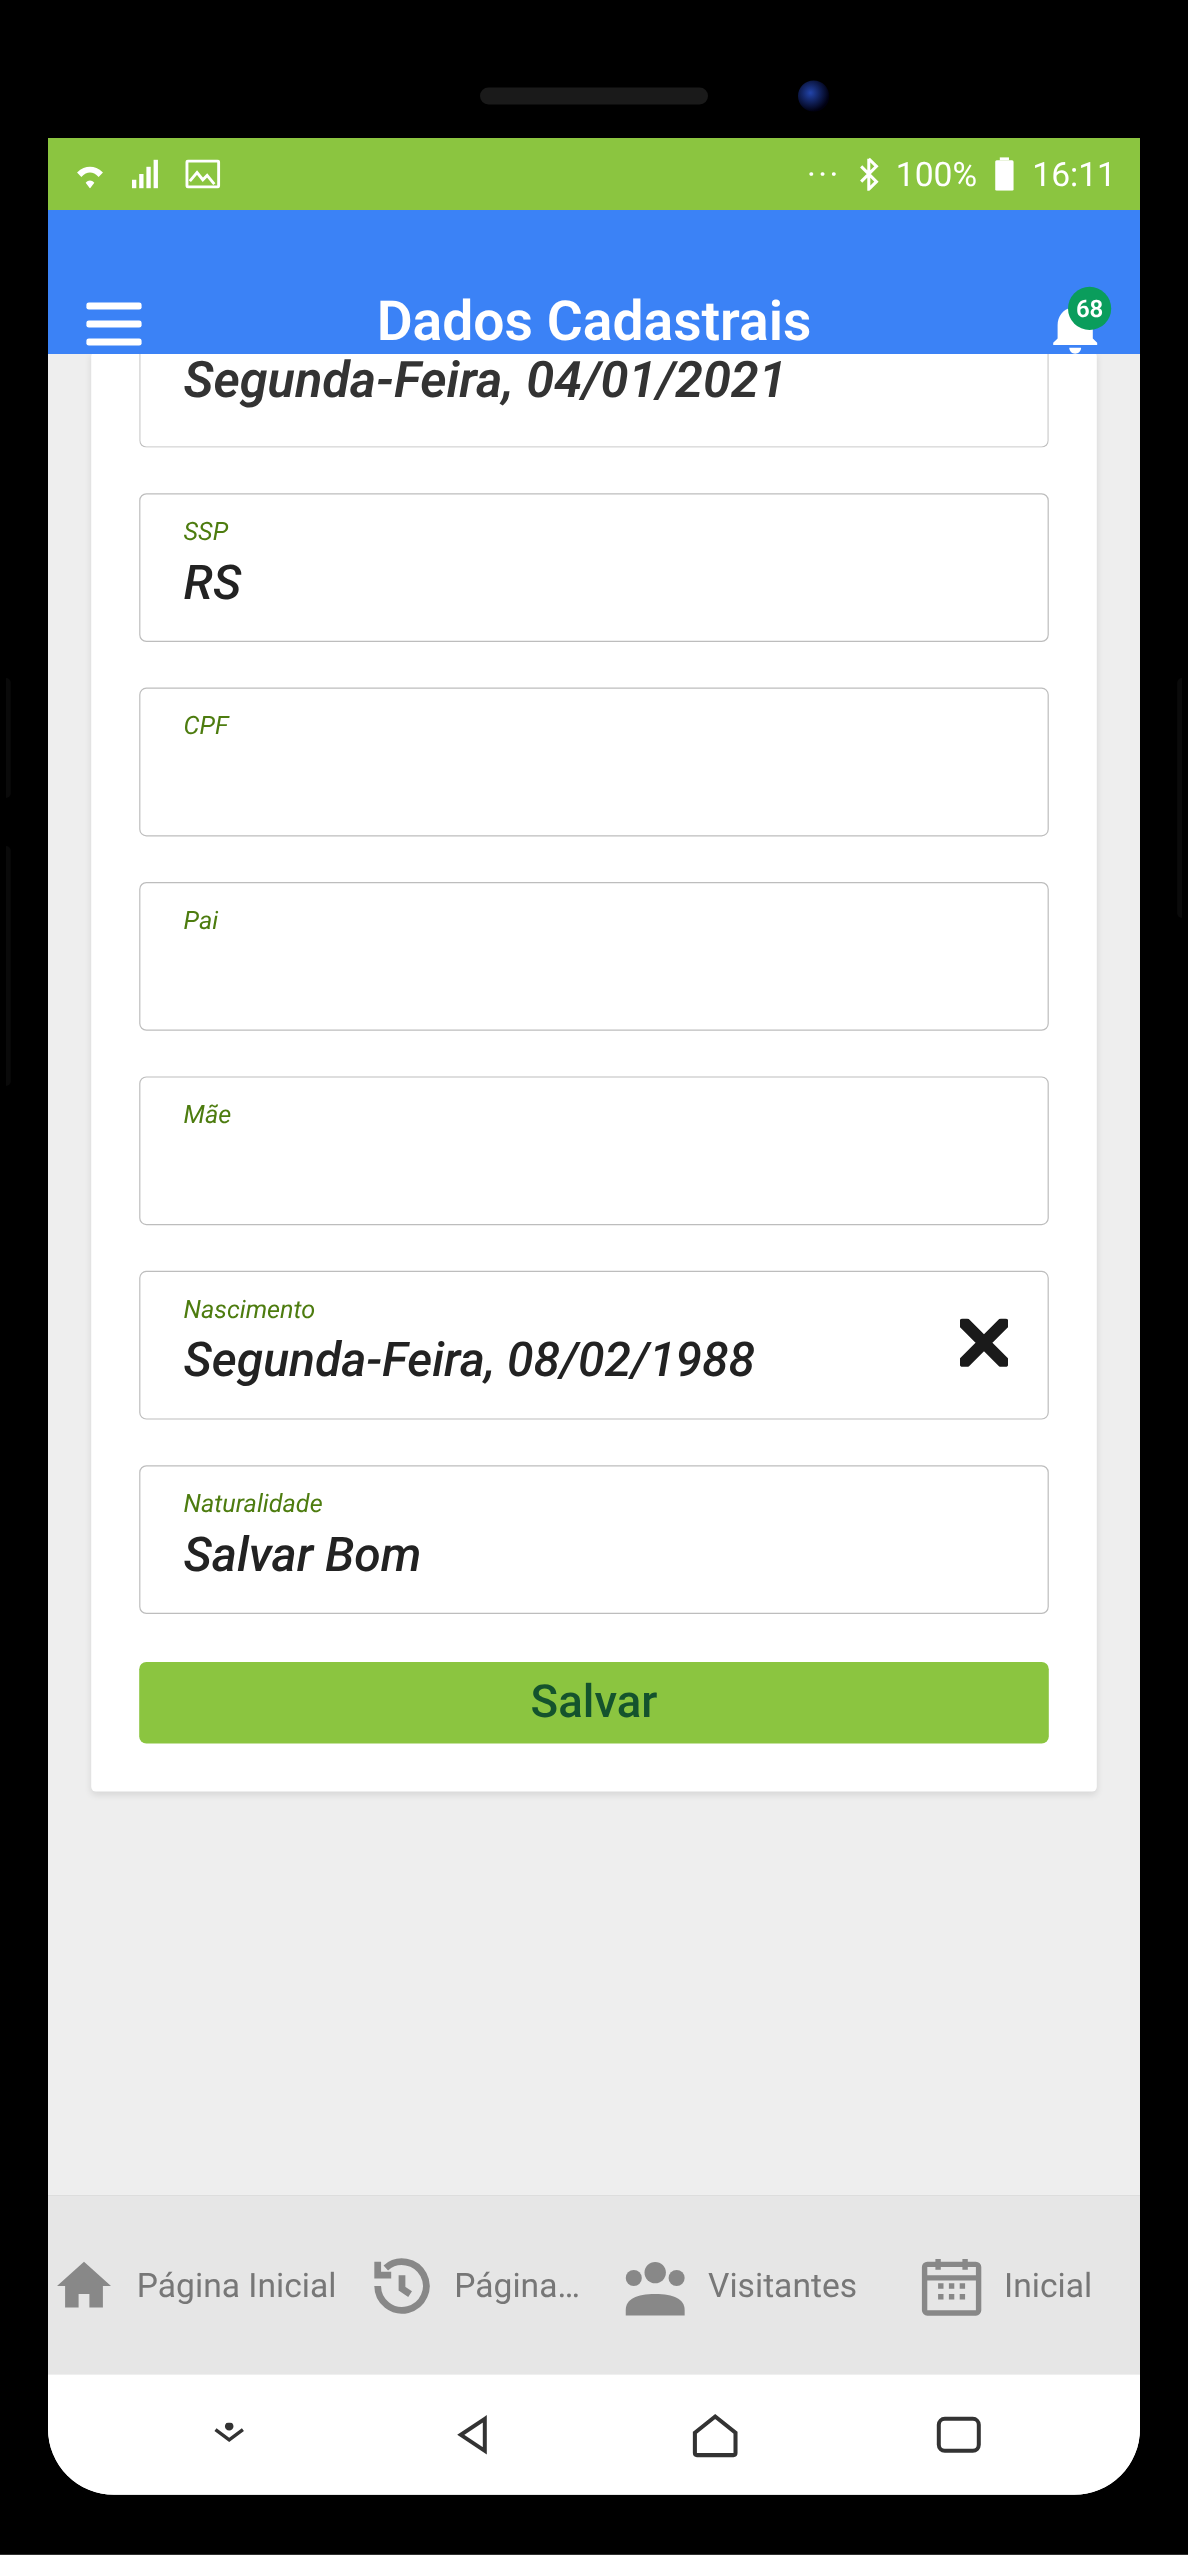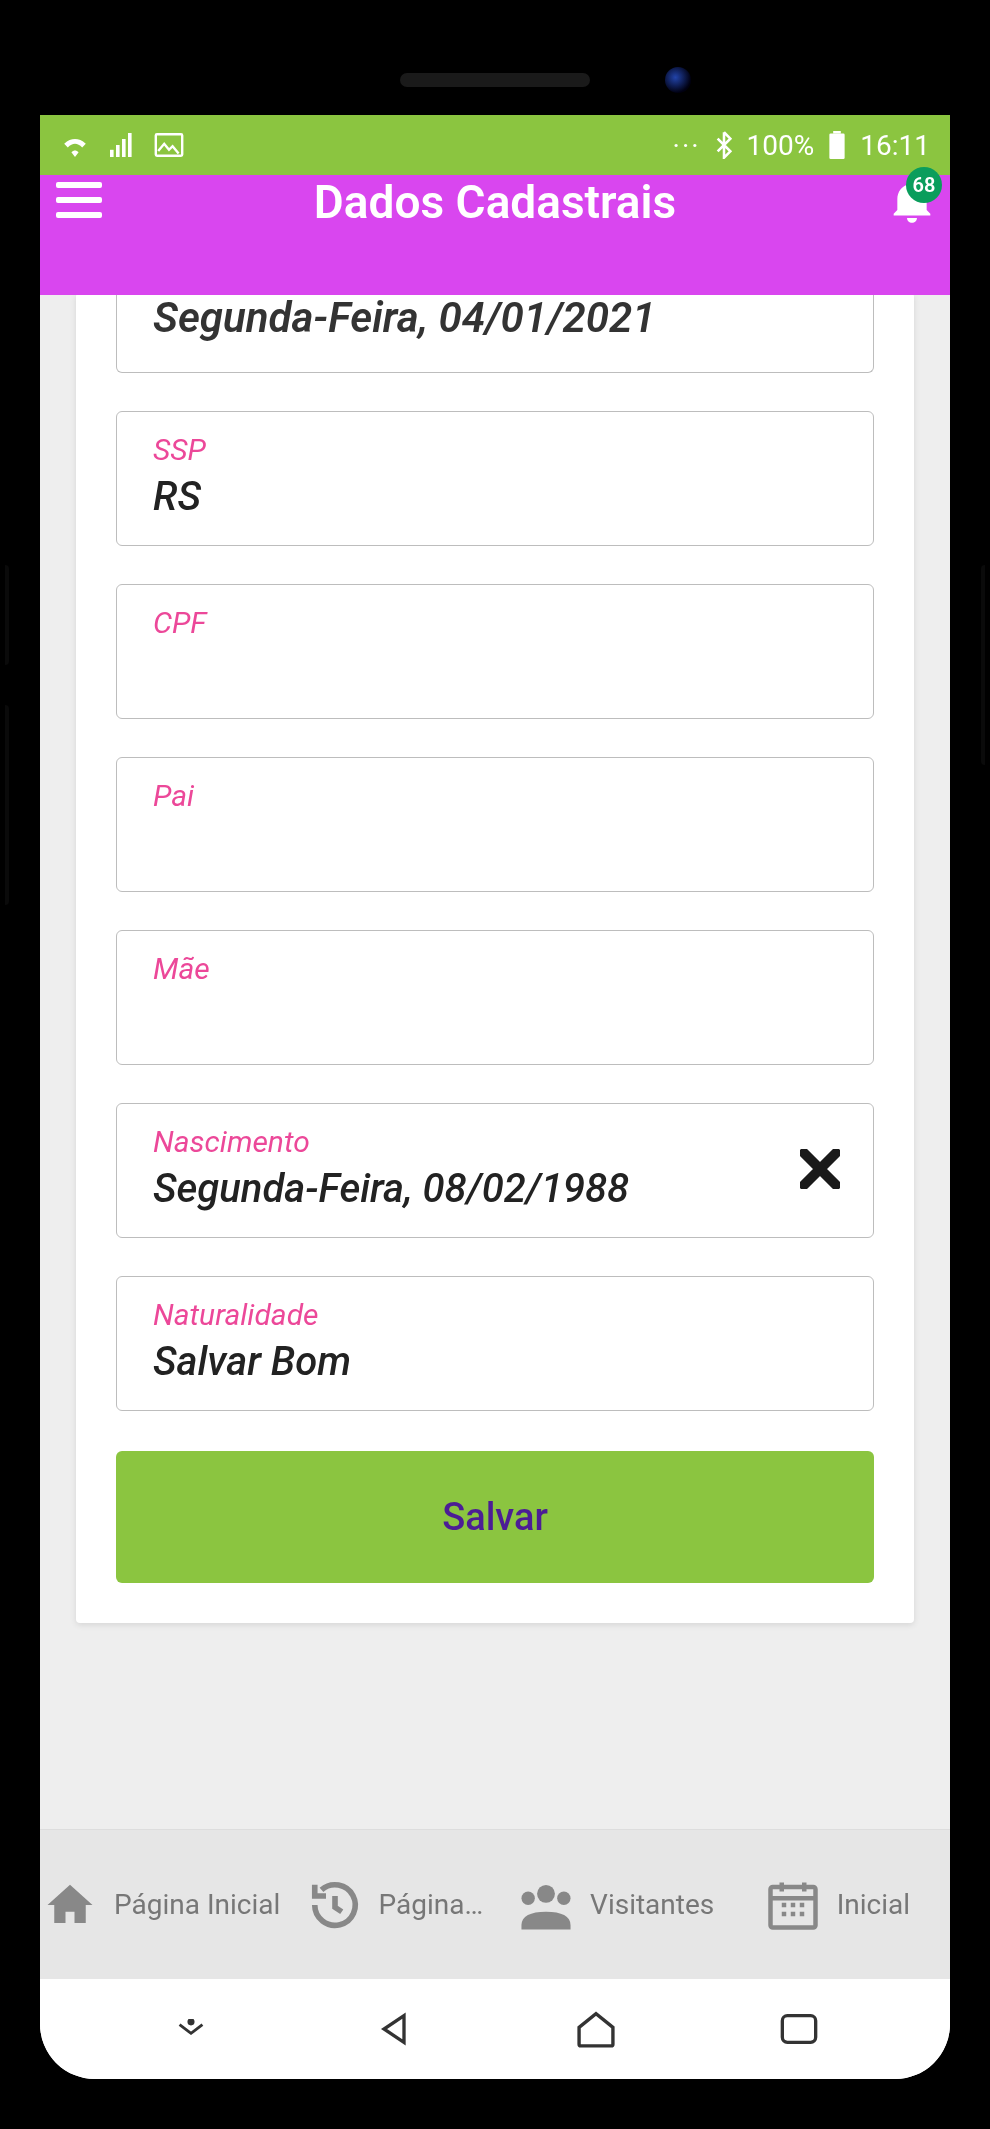--- a/index.html
+++ b/index.html
@@ -50,24 +50,24 @@
     padding: 0 20px;
     color: #fff;
     font-size: 28px;
   }
   .status-left { display: flex; gap: 18px; align-items: center; }
   .status-right { margin-left: auto; display: flex; gap: 14px; align-items: center; }
   .status-icon { display: inline-flex; }
 
   .app-bar {
     height: 120px;
-    background: #d946ef;
-    display: flex;
-    align-items: flex-start;
-    padding: 0 16px;
+    background: #3b82f6;
+    display: flex;
+    align-items: flex-end;
+    padding: 0 32px;
     position: relative;
   }
   .menu-btn { width: 50px; height: 50px; display: flex; flex-direction: column; justify-content: center; gap: 9px; cursor: pointer; }
   .menu-btn span { display: block; width: 46px; height: 6px; background: #fff; border-radius: 2px; }
   .app-title { color: #fff; font-size: 46px; font-weight: 600; position: absolute; left: 50%; transform: translateX(-50%); }
   .bell-wrap { margin-left: auto; position: relative; }
   .bell-icon svg { display: block; }
   .badge {
     position: absolute;
     top: -8px; right: -8px;
@@ -103,22 +103,22 @@
     position: relative;
     font-style: italic;
   }
   .field.partial {
     margin-top: 0;
     border-top: none;
     border-radius: 0 0 6px 6px;
     padding-top: 0;
   }
   .field-label {
-    color: #ec4899;
-    font-size: 30px;
+    color: #4d7c0f;
+    font-size: 21px;
     font-weight: 400;
     margin-bottom: 6px;
   }
   .field-value {
     color: #222;
     font-size: 40px;
     font-weight: 500;
     min-height: 48px;
   }
   .field.partial .field-value {
@@ -135,24 +135,24 @@
     top: 50%;
     transform: translateY(-50%);
     width: 50px; height: 50px;
     cursor: pointer;
     display: flex; align-items: center; justify-content: center;
   }
   .save-btn {
     display: block;
     margin: 40px 40px 10px 40px;
     background: #8bc540;
-    color: #4c1d95;
+    color: #14532d;
     text-align: center;
     font-size: 38px;
-    padding: 44px 0;
+    padding: 12px 0;
     border-radius: 6px;
     font-weight: 500;
     cursor: pointer;
   }
 
   .tab-bar {
     height: 150px;
     background: #e6e6e6;
     display: flex;
     border-top: 1px solid #ddd;

